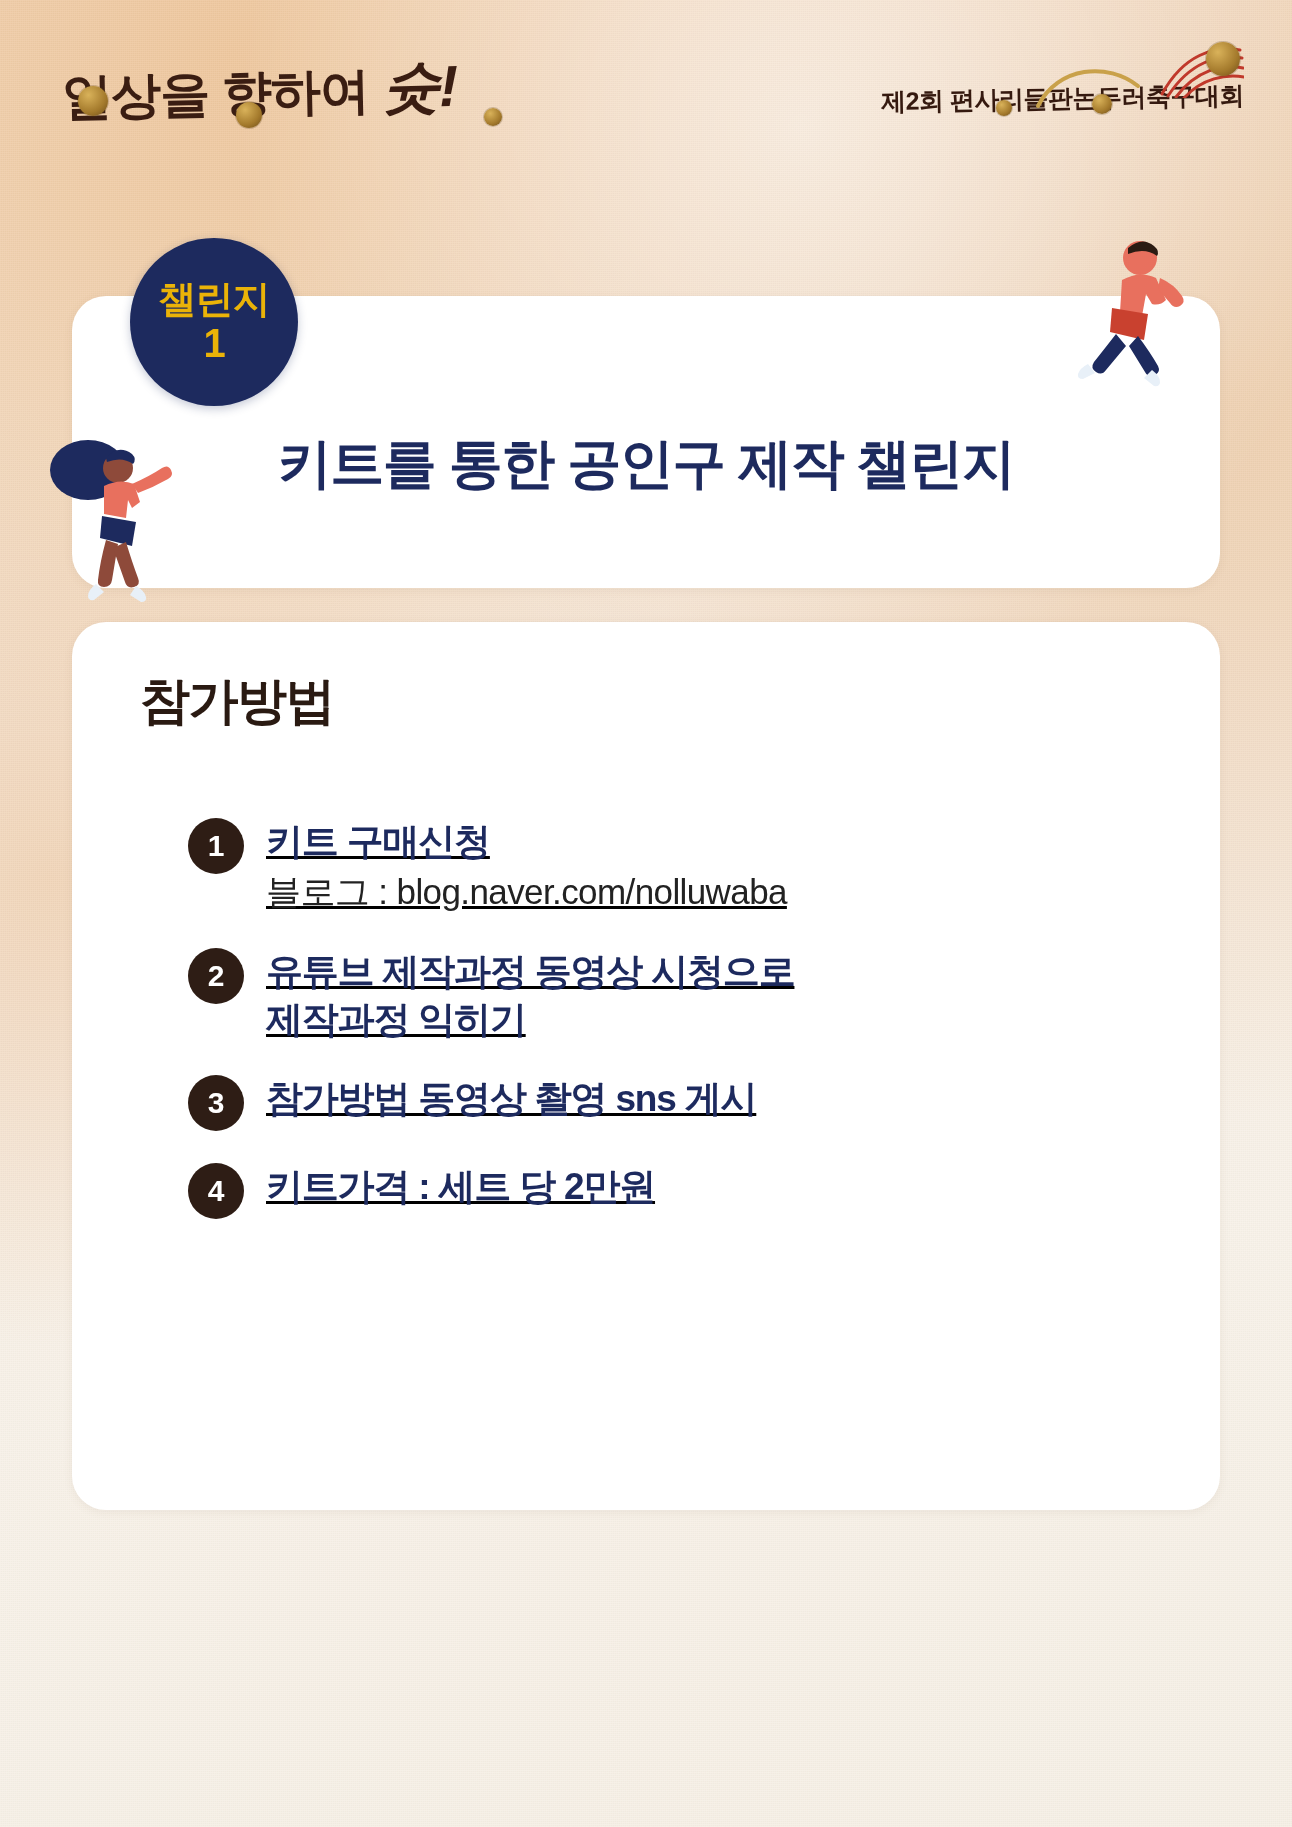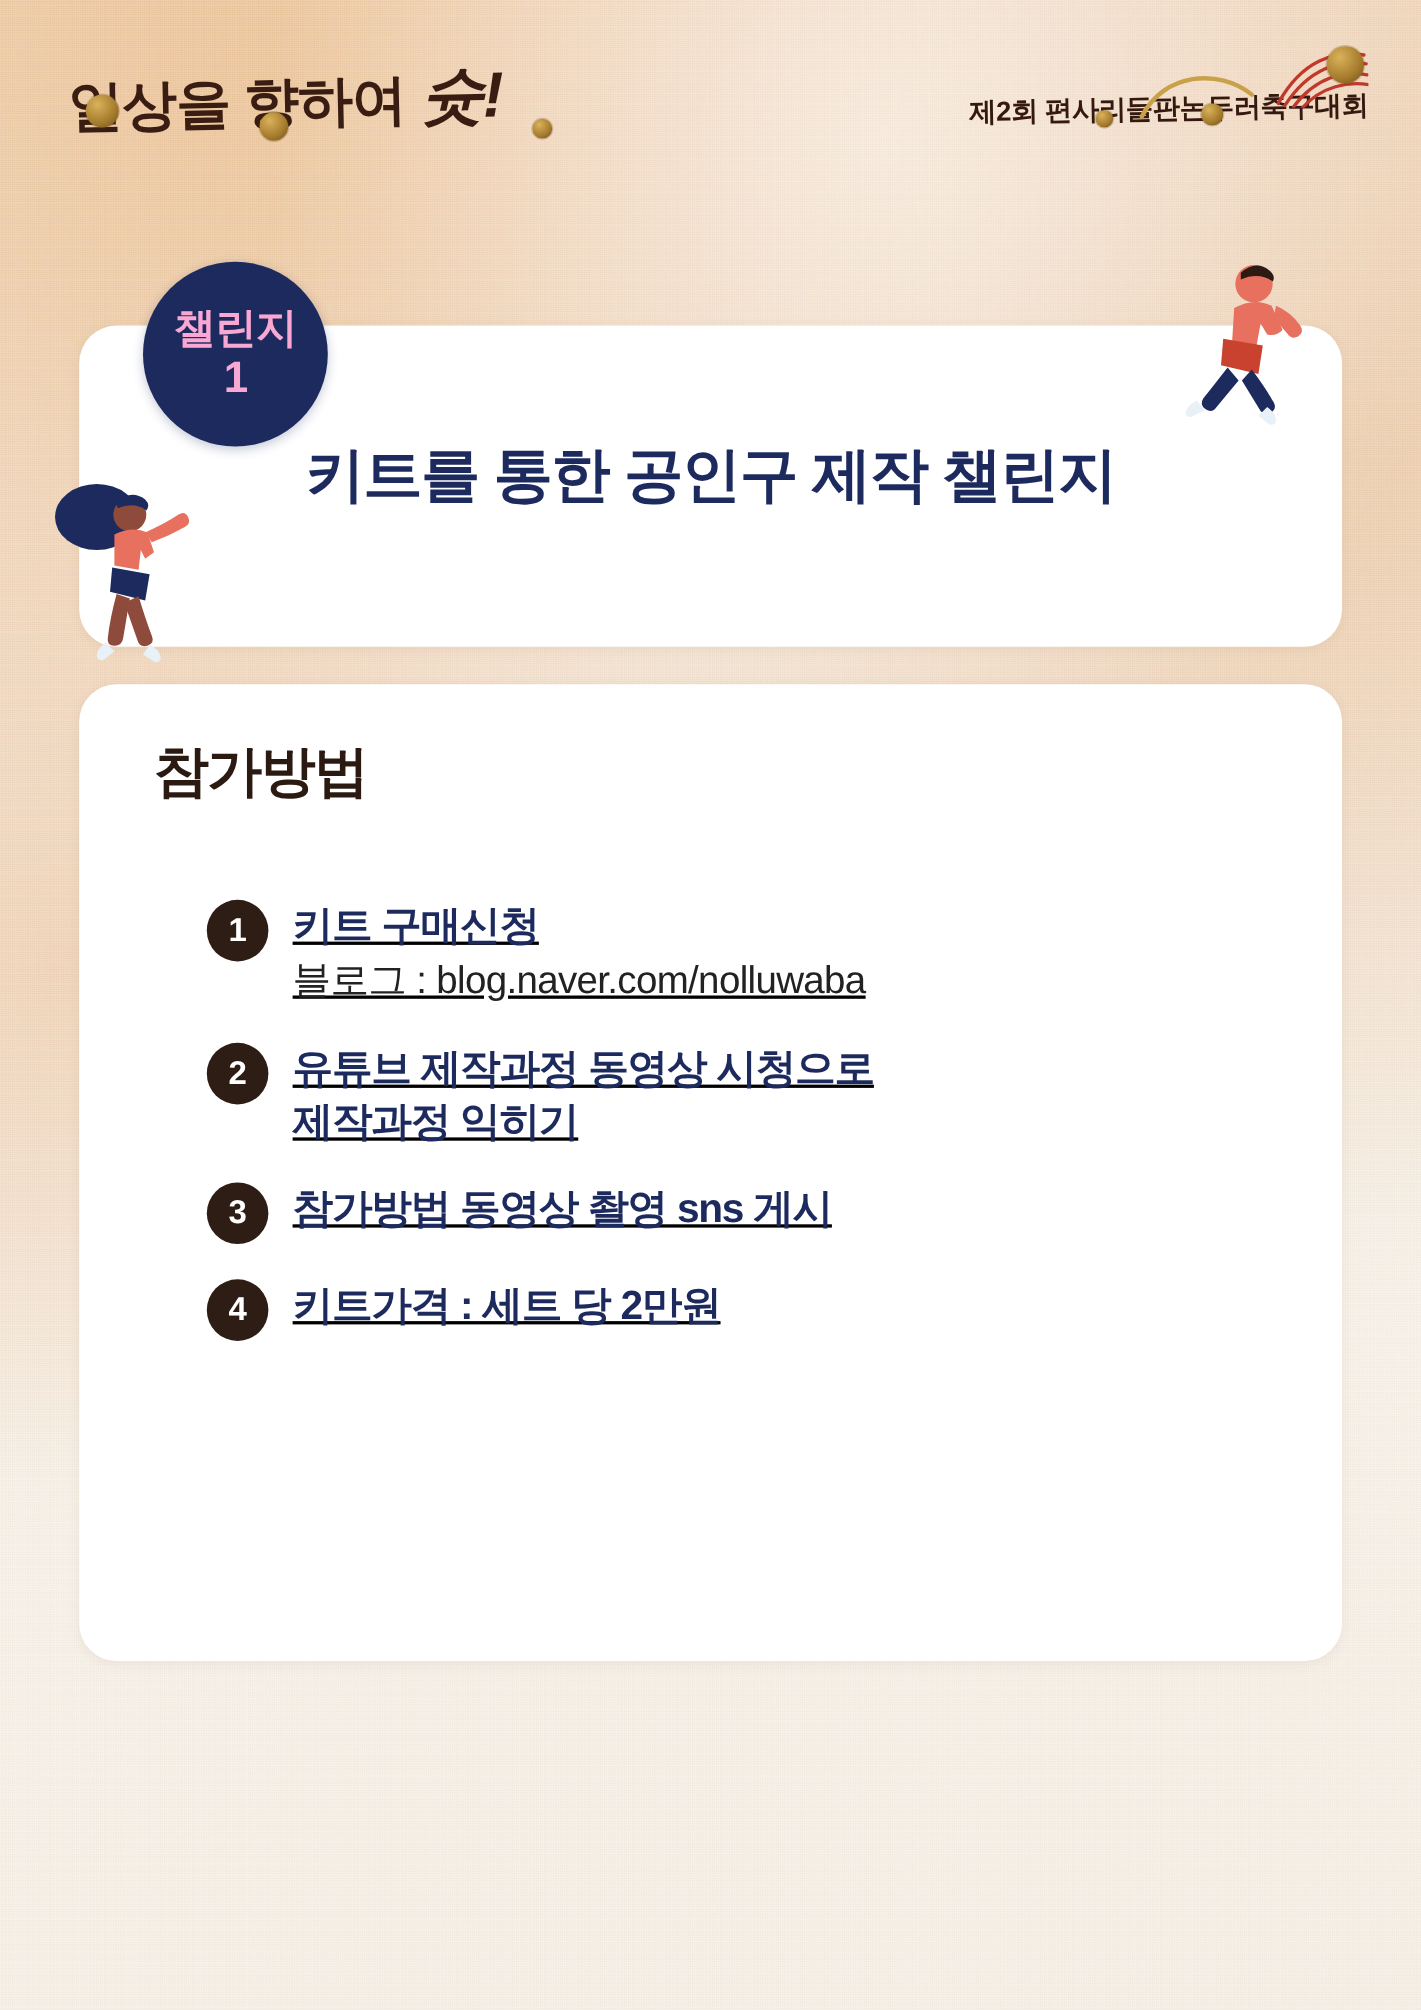--- a/index.html
+++ b/index.html
@@ -104,42 +104,42 @@
   }
 
   .challenge-badge {
     position: absolute;
     left: 130px;
     top: 238px;
     width: 168px;
     height: 168px;
     border-radius: 50%;
     background: #1d2a5e;
-    color: #f9a8d4;
+    color: #eab308;
     display: flex;
     flex-direction: column;
     align-items: center;
     justify-content: center;
     font-weight: bold;
     letter-spacing: -1px;
     box-shadow: 0 3px 10px rgba(29, 42, 94, 0.25);
   }
   .challenge-badge .bl {
     font-size: 38px;
     line-height: 1.12;
   }
   .challenge-badge .bn {
     font-size: 40px;
     line-height: 1.12;
   }
 
   .title-text {
     position: absolute;
     left: 72px;
-    top: 396px;
+    top: 428px;
     width: 1148px;
     text-align: center;
     font-size: 54px;
     font-weight: bold;
     letter-spacing: -1.5px;
     color: #1d2a5e;
   }
 
   .section-label {
     position: absolute;

